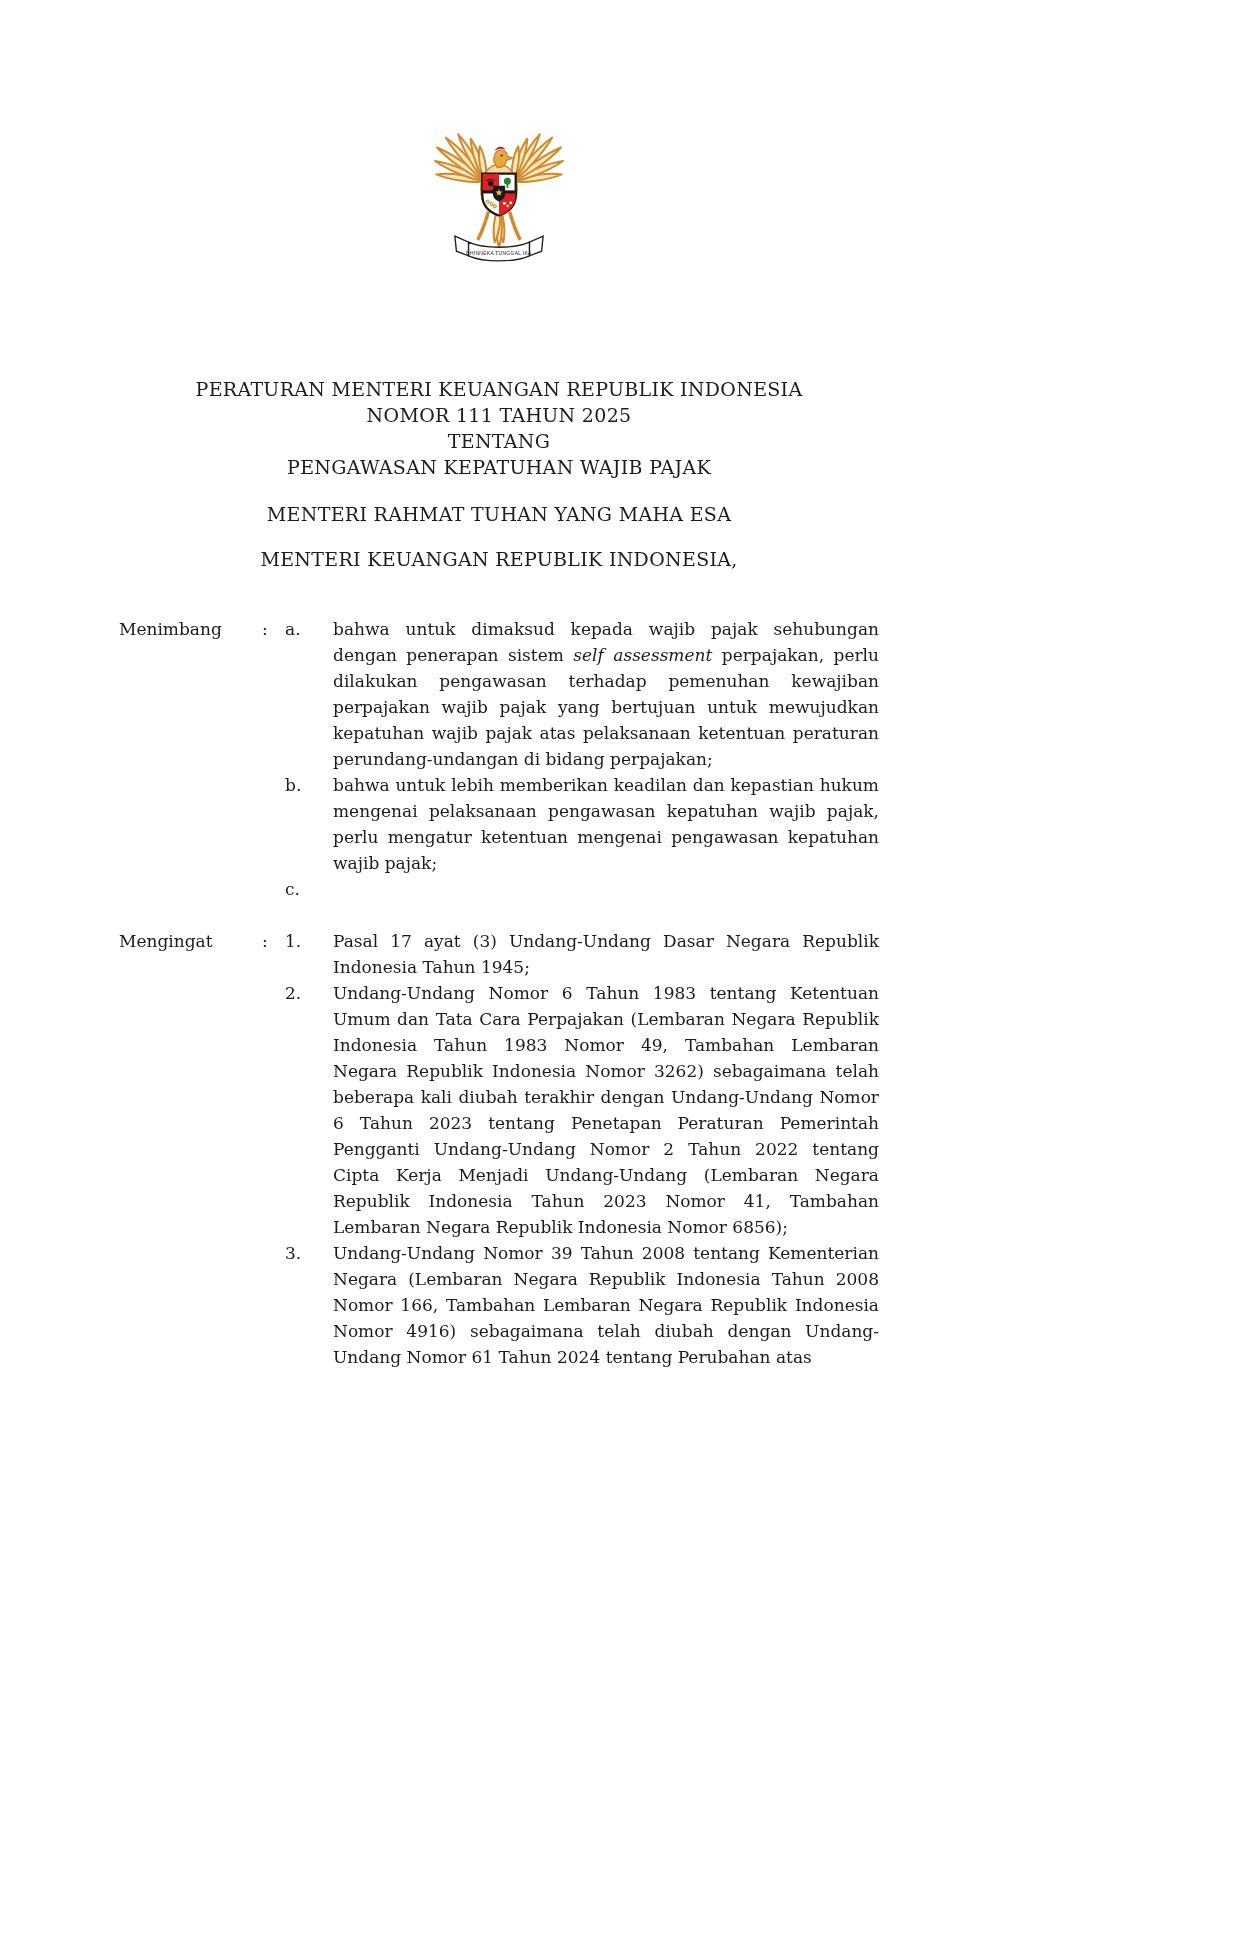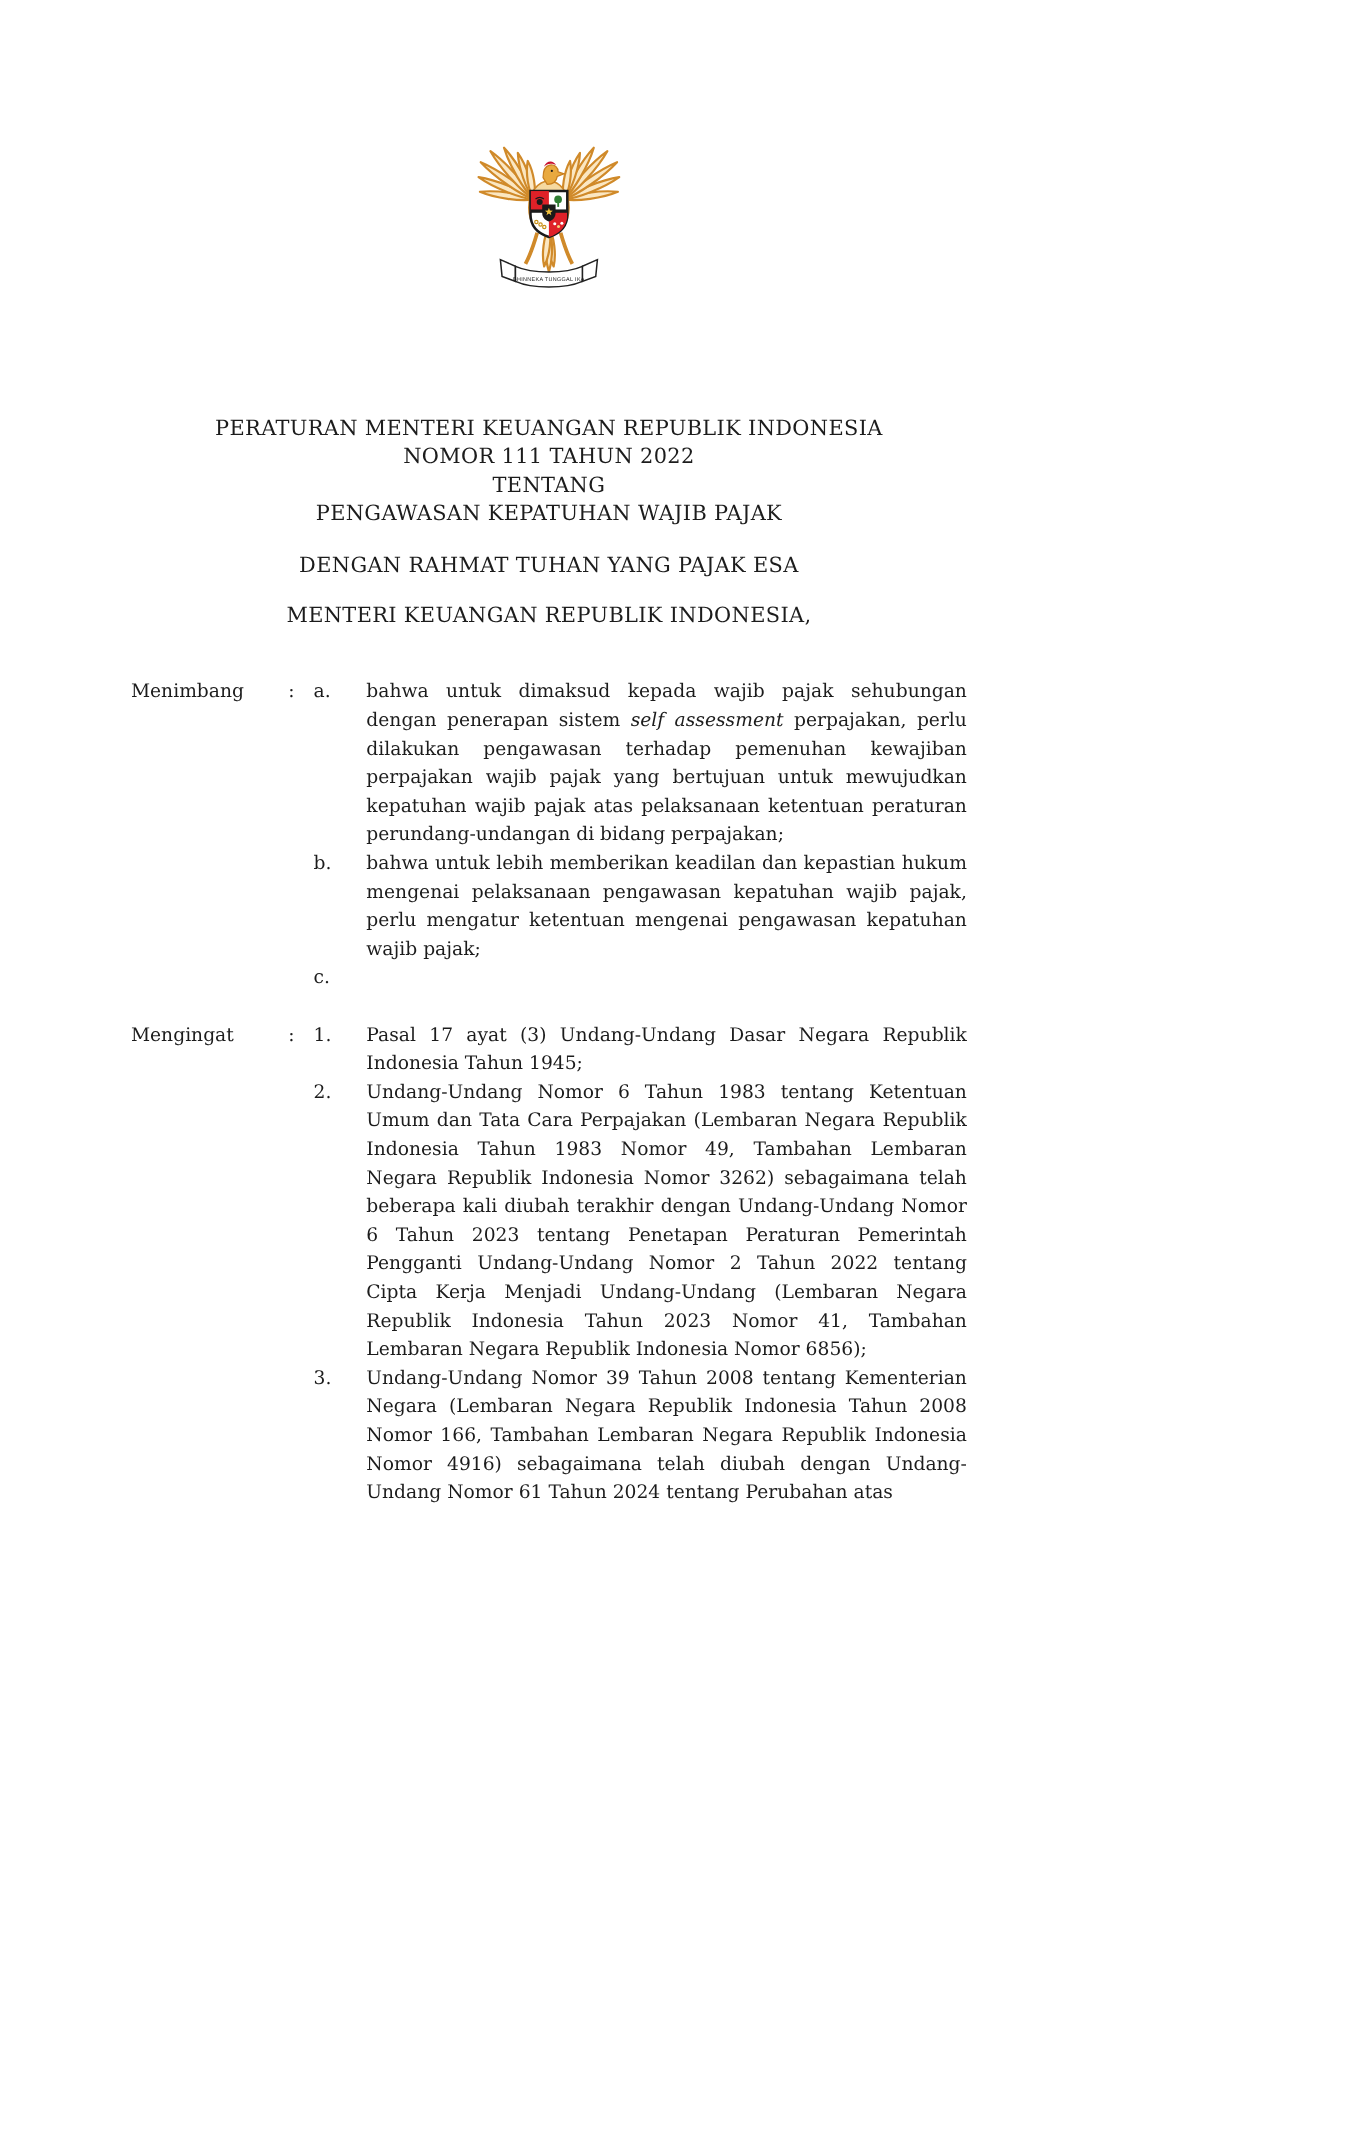--- a/index.html
+++ b/index.html
@@ -107,26 +107,26 @@
           <path d="M52,190 L70,198 L70,216 L54,210 Z" fill="#ffffff" stroke="#222222" stroke-width="1.8"></path>
           <path d="M168,190 L150,198 L150,216 L166,210 Z" fill="#ffffff" stroke="#222222" stroke-width="1.8"></path>
           <path d="M70,198 C90,207 130,207 150,198 L150,216 C130,225 90,225 70,216 Z" fill="#ffffff" stroke="#222222" stroke-width="1.8"></path>
           <text x="110" y="215.5" text-anchor="middle" font-size="6.5" letter-spacing="0.4" fill="#222222" font-family="Liberation Sans, sans-serif">BHINNEKA TUNGGAL IKA</text>
         </g>
       </svg>
     </div>
 
     <div class="title-block">
       <div>PERATURAN MENTERI KEUANGAN REPUBLIK INDONESIA</div>
-      <div>NOMOR 111 TAHUN 2022</div>
+      <div>NOMOR 111 TAHUN 2025</div>
       <div>TENTANG</div>
       <div>PENGAWASAN KEPATUHAN WAJIB PAJAK</div>
     </div>
 
-    <div class="invocation">DENGAN RAHMAT TUHAN YANG PAJAK ESA</div>
+    <div class="invocation">MENTERI RAHMAT TUHAN YANG MAHA ESA</div>
     <div class="authority">MENTERI KEUANGAN REPUBLIK INDONESIA,</div>
 
     <div class="sections">
 
       <div class="section">
         <div class="sec-label">Menimbang</div>
         <div class="sec-colon">:</div>
 
         <div class="item-marker">a.</div>
         <div class="item-text"><span>bahwa untuk dimaksud kepada wajib pajak sehubungan dengan penerapan sistem </span><em>self assessment</em><span> perpajakan, perlu dilakukan pengawasan terhadap pemenuhan kewajiban perpajakan wajib pajak yang bertujuan untuk mewujudkan kepatuhan wajib pajak atas pelaksanaan ketentuan peraturan perundang-undangan di bidang perpajakan;</span></div>

